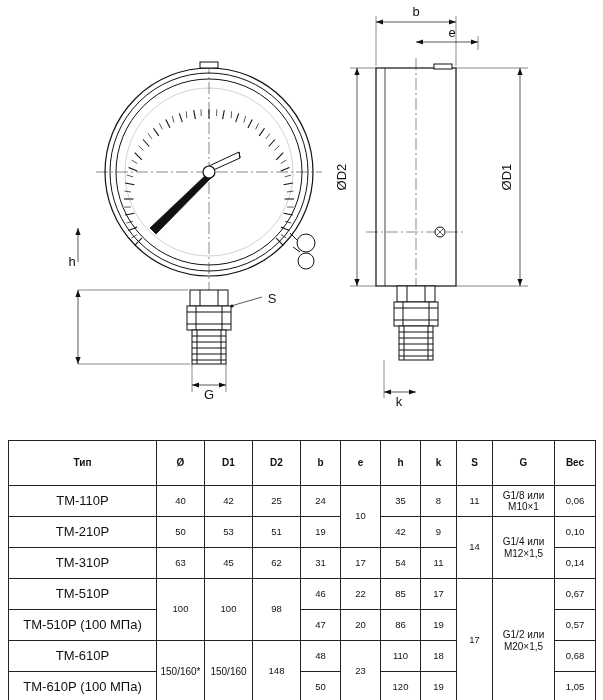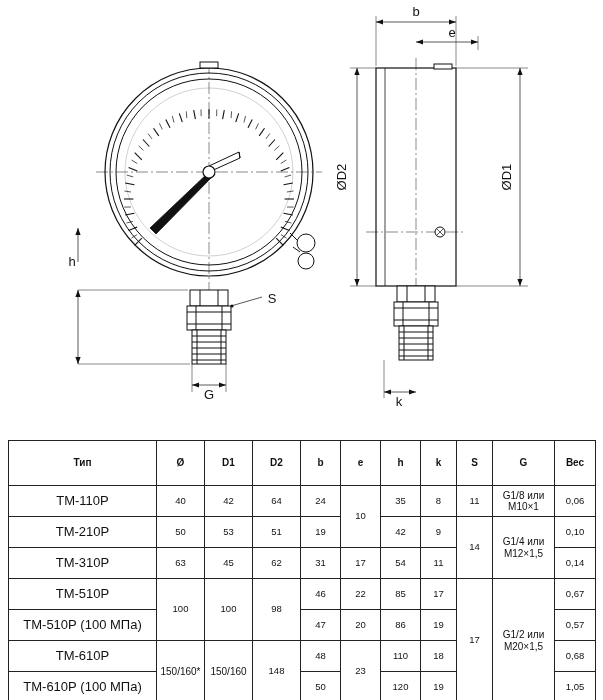--- a/index.html
+++ b/index.html
@@ -256,21 +256,21 @@
       <th>G</th>
       <th>Вес</th>
     </tr>
   </thead>
   <tbody>
 
     <tr>
       <td class="type">ТМ-110Р</td>
       <td>40</td>
       <td>42</td>
-      <td>64</td>
+      <td>25</td>
       <td>24</td>
       <td rowspan="2">10</td>
       <td>35</td>
       <td>8</td>
       <td rowspan="1">11</td>
       <td class="small" rowspan="1">G1/8 или M10×1</td>
       <td>0,06</td>
     </tr>
 
     <tr>

